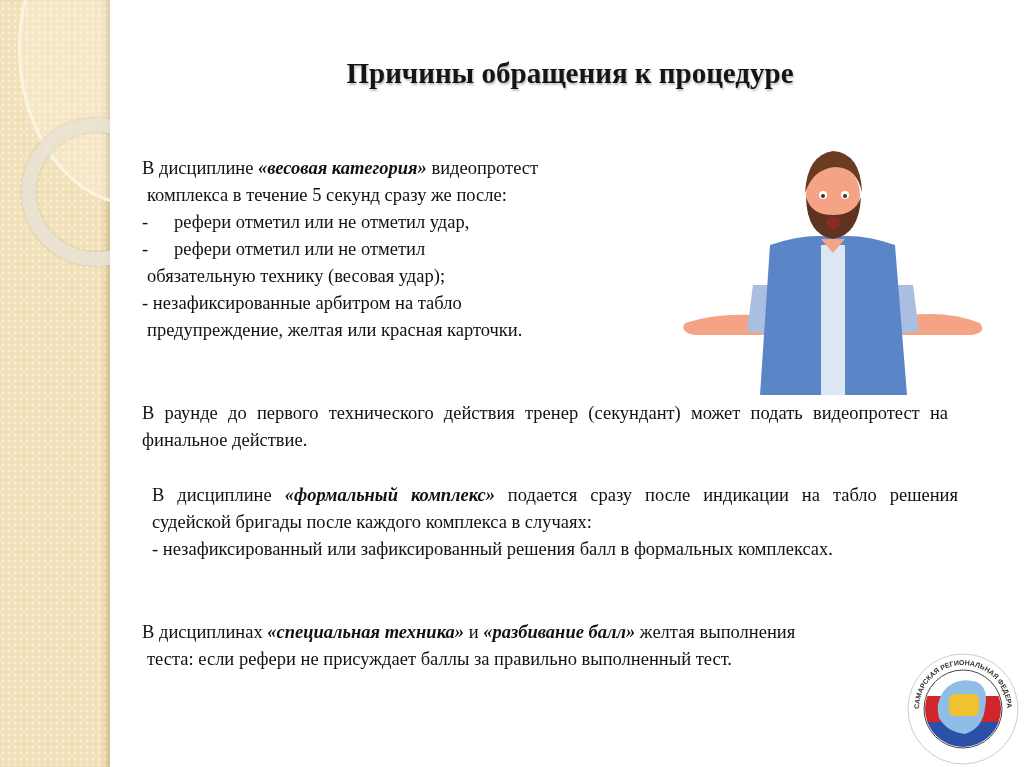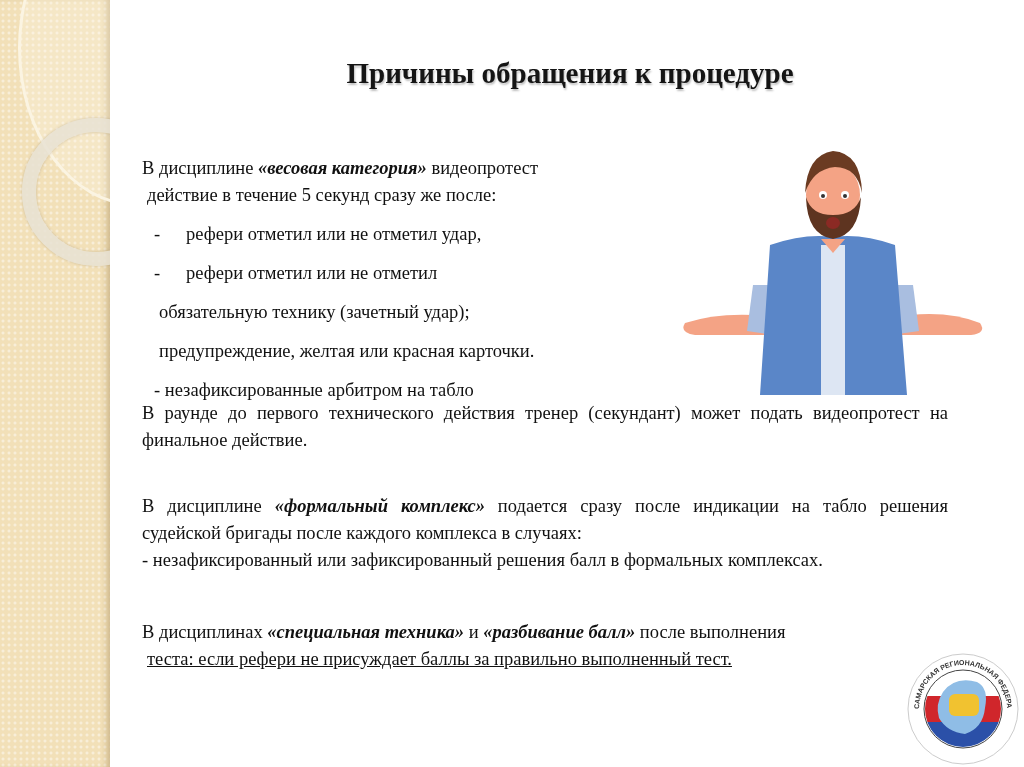--- a/index.html
+++ b/index.html
@@ -18,57 +18,57 @@
           box-shadow: inset 0 0 3px rgba(150,130,100,0.4), 0 0 3px rgba(150,130,100,0.4); }
 
   .title { position:absolute; left:270px; top:52px; width:600px; text-align:center;
            font-weight:bold; font-size:29px; line-height:42px; color:#151515;
            text-shadow: 1px 2px 2px rgba(0,0,0,0.25); margin:0; }
 
   .block { position:absolute; font-size:18.5px; line-height:27px; margin:0; }
   .p1 { left:142px; top:155px; width:540px; }
   .p1 .line2 { display:block; padding-left:5px; }
   .list1 { left:142px; top:209px; width:540px; }
-  .list1 div { margin:12px; }
+  .list1 div { margin:0; }
   .indent { padding-left:5px; }
   .dash { display:inline-block; width:32px; }
   .bold { font-weight:normal; }
   .bi { font-weight:bold; font-style:italic; }
 
   .p2 { left:142px; top:400px; width:806px; text-align:justify; text-align-last:left;font-family:Liberation Serif, serif; }
-  .p3 { left:142px; top:482px; width:806px; text-align:justify;margin-top:11px; }
+  .p3 { left:152px; top:482px; width:806px; text-align:justify; }
   .p4 { left:142px; top:619px; width:806px; }
-  .p4 .line2 { display:block; padding-left:5px;text-decoration:underline; }
+  .p4 .line2 { display:block; padding-left:5px; }
 
   .figure { position:absolute; left:675px; top:135px; width:315px; height:260px; }
   .logo { position:absolute; left:905px; top:652px; width:116px; height:114px; }
 </style>
 </head>
 <body>
 
 <div class="side-band">
   <div class="band-arc arc1"></div>
   <div class="band-arc arc2"></div>
 </div>
 
 <h1 class="title">
   <span>Причины обращения к процедуре</span><br>
 </h1>
 
 <p class="block p1">
   <span>В дисциплине </span><span class="bi">«весовая категория»</span><span> видеопротест</span>
-  <span class="line2"><span>действие </span><span class="bold">в течение 5 секунд</span><span> сразу же после:</span></span>
+  <span class="line2"><span>комплекса </span><span class="bold">в течение 5 секунд</span><span> сразу же после:</span></span>
 </p>
 
 <div class="block list1">
   <div><span class="dash">-</span><span>рефери отметил или не отметил удар,</span></div>
   <div><span class="dash">-</span><span>рефери отметил или не отметил</span></div>
-  <div class="indent">обязательную технику (зачетный удар);</div>
+  <div class="indent">обязательную технику (весовая удар);</div>
+  <div class="bold">- незафиксированные арбитром на табло</div>
   <div class="bold indent">предупреждение, желтая или красная карточки.</div>
-  <div class="bold">- незафиксированные арбитром на табло</div>
 </div>
 
 <svg class="figure" viewBox="0 0 315 260">
 
   <path d="M80 180 Q40 178 10 188 Q4 198 20 200 Q55 200 90 200 Z" fill="#f4a385"></path>
   <path d="M235 180 Q275 176 305 188 Q312 198 296 200 Q260 200 225 200 Z" fill="#f4a385"></path>
 
   <path d="M78 150 L95 150 L100 200 L72 196 Z" fill="#a9bee0"></path>
   <path d="M220 150 L238 150 L244 196 L216 200 Z" fill="#a9bee0"></path>
 
@@ -87,21 +87,21 @@
 </svg>
 
 <p class="block p2">В раунде до первого технического действия тренер (секундант) может подать видеопротест на финальное действие.</p>
 
 <div class="block p3">
   <div><span>В дисциплине </span><span class="bi">«формальный комплекс»</span><span> подается сразу после индикации на табло решения судейской бригады после каждого комплекса в случаях:</span></div>
   <div>- незафиксированный или зафиксированный решения балл в формальных комплексах.</div>
 </div>
 
 <p class="block p4">
-  <span>В дисциплинах </span><span class="bi">«специальная техника»</span><span> и </span><span class="bi">«разбивание балл»</span><span> после выполнения</span>
+  <span>В дисциплинах </span><span class="bi">«специальная техника»</span><span> и </span><span class="bi">«разбивание балл»</span><span> желтая выполнения</span>
   <span class="line2">теста: если рефери не присуждает баллы за правильно выполненный тест.</span>
 </p>
 
 <svg class="logo" viewBox="0 0 116 114">
   <defs>
     <clipPath id="inner">
         <circle cx="58" cy="57" r="38"></circle>
       </clipPath>
     <path id="ringpath" d="M14 57 A44 44 0 1 1 102 57"></path>
   </defs>

